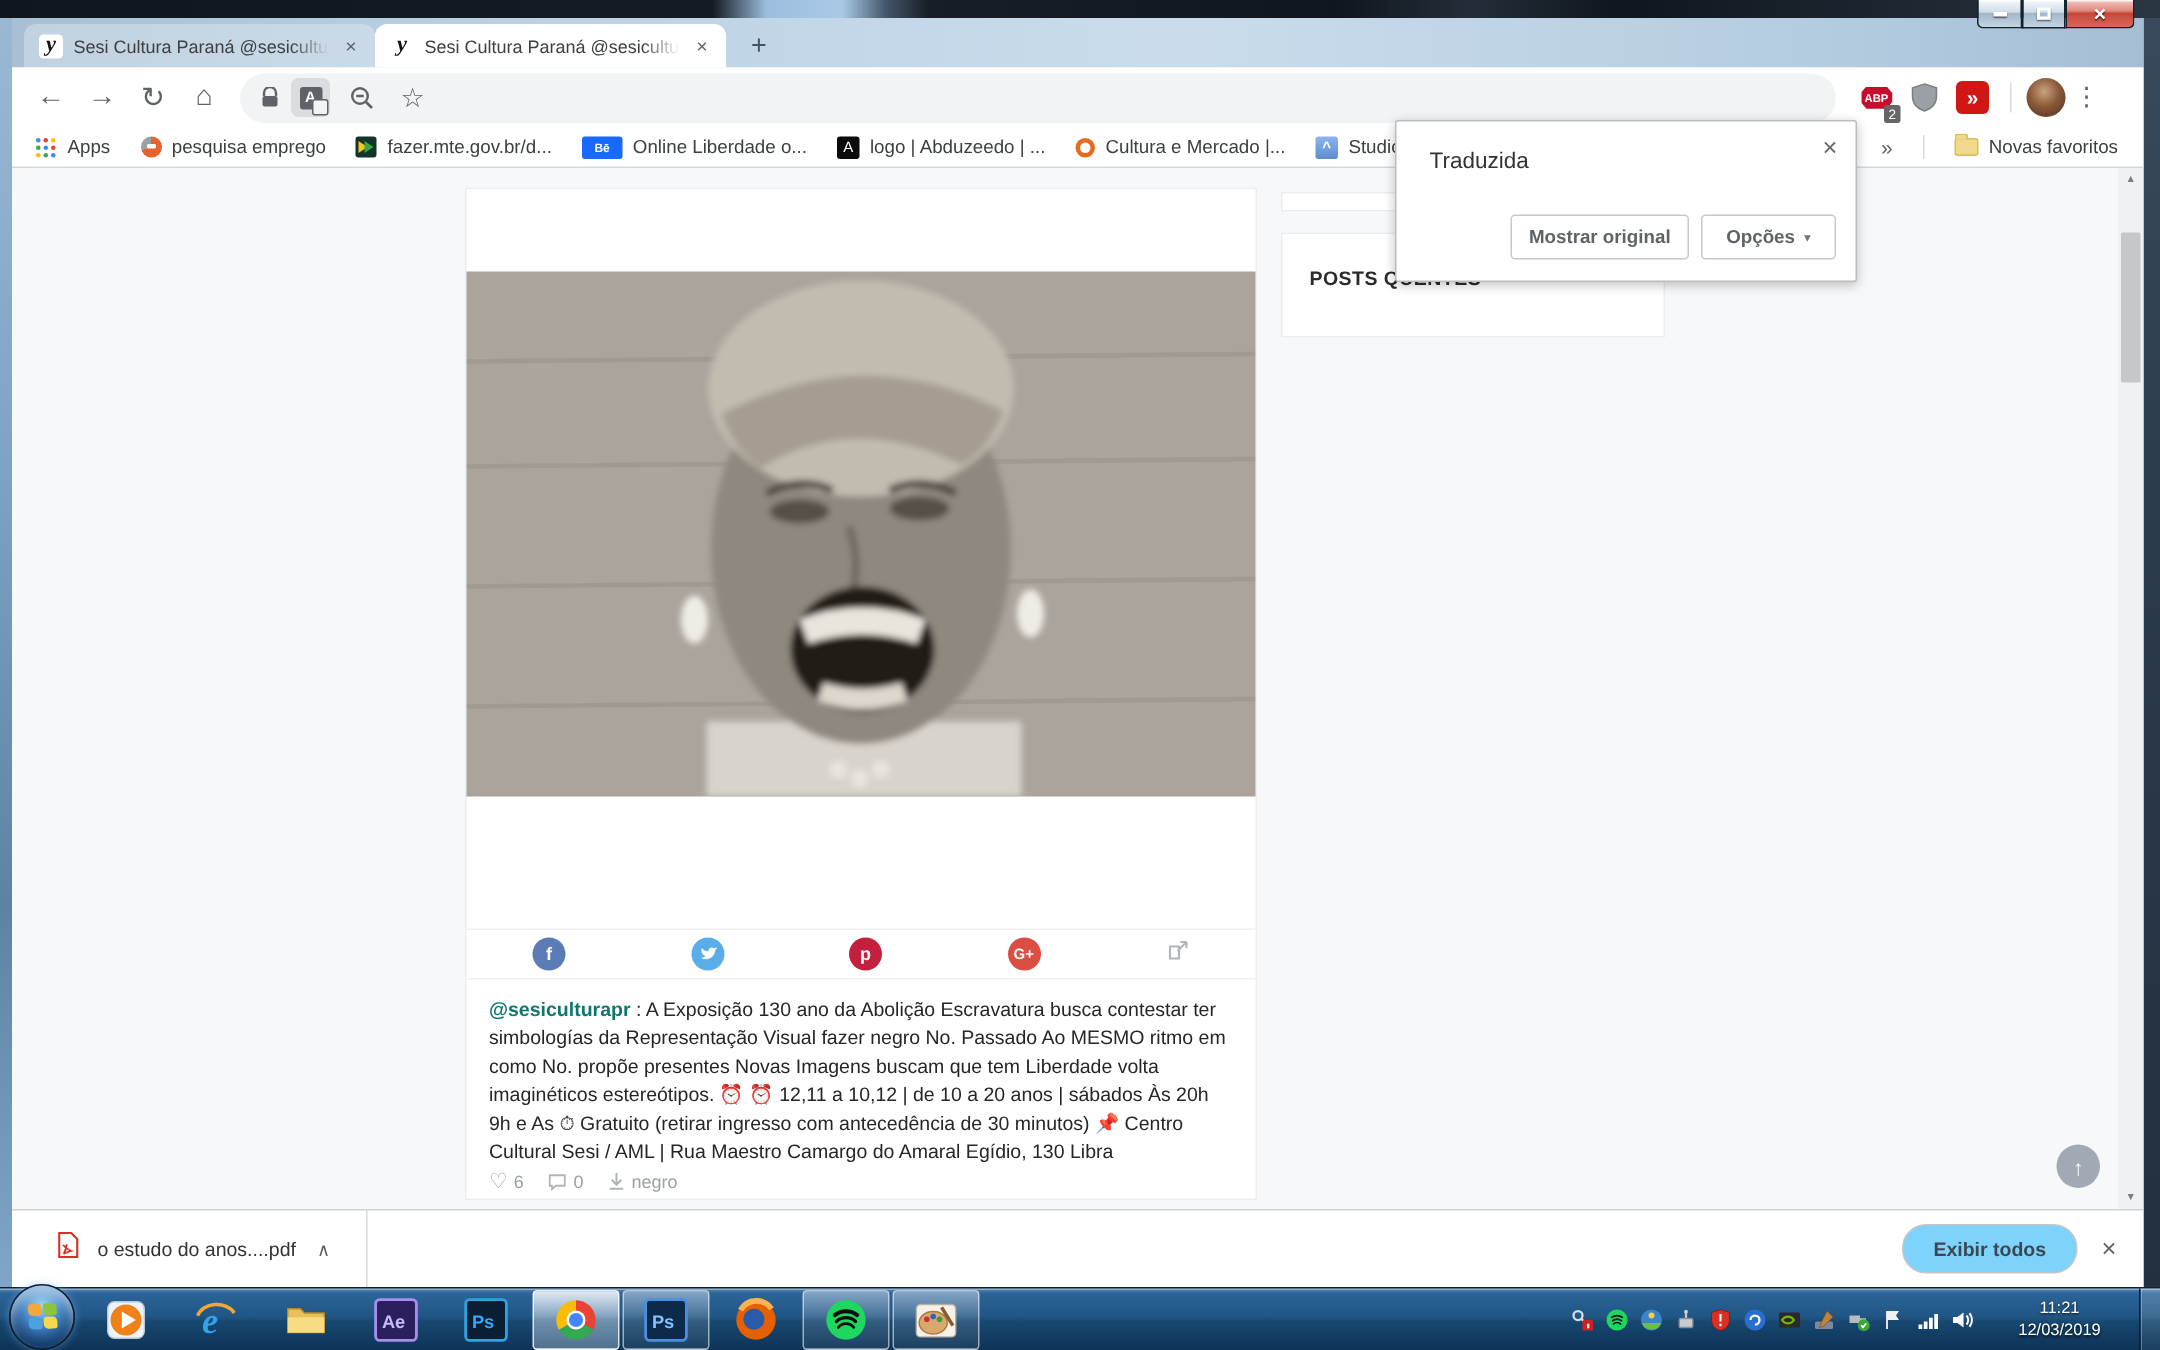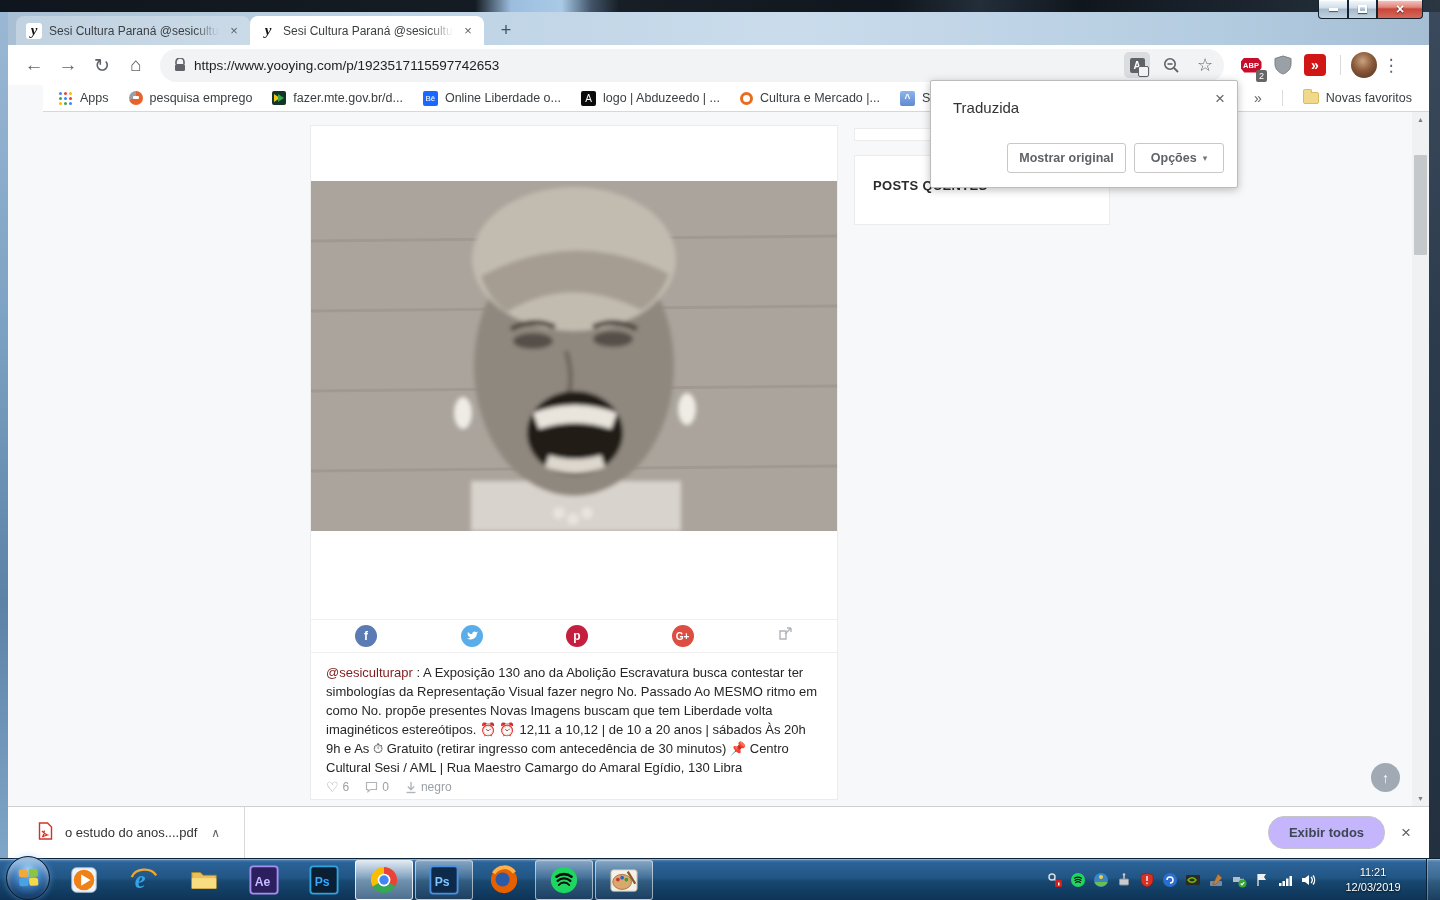--- a/index.html
+++ b/index.html
@@ -65,54 +65,54 @@
     padding:0 3px; border-radius:2px; line-height:12px; }
   .redff { width:22px; height:22px; background:#d01716; border-radius:4px; color:#fff; font-weight:bold;
     font-size:14px; display:flex; align-items:center; justify-content:center; line-height:1; }
   .toolbar-sep { width:1px; height:20px; background:#d8dade; margin:0 8px; }
   .avatar { width:26px; height:26px; border-radius:50%;
     background:radial-gradient(circle at 45% 35%,#caa27e 0%,#8a5a3a 45%,#4a2e1c 100%); }
   .kebab { color:#5f6368; font-size:17px; width:24px; text-align:center; }
 
   
   .bookmarks { position:absolute; left:8px; right:11px; top:85px; height:27px; background:#fff;
-    border-bottom:1px solid #d5d8db; display:flex; align-items:center; padding:0 17px 0 14px; gap:20px; font-size:12.5px; color:#3c4043;margin-left:35px; }
+    border-bottom:1px solid #d5d8db; display:flex; align-items:center; padding:0 17px 0 14px; gap:20px; font-size:12.5px; color:#3c4043; }
   .bm { display:flex; align-items:center; gap:7px; white-space:nowrap; }
   .bm-spacer { flex:1; }
   .fav { width:16px; height:16px; flex:0 0 auto; display:flex; align-items:center; justify-content:center; }
   .fav-apps::before { content:""; width:3px; height:3px; border-radius:50%; background:#4285f4; display:block;
     box-shadow:5px 0 0 #ea4335,10px 0 0 #fbbc05,0 5px 0 #34a853,5px 5px 0 #4285f4,10px 5px 0 #ea4335,0 10px 0 #fbbc05,5px 10px 0 #34a853,10px 10px 0 #4285f4;
     transform:translate(-5px,-5px); }
   .fav-pesquisa { width:14px; height:14px; border-radius:50%; background:conic-gradient(#e8632c 0 70%, #9aa0a6 70% 100%); position:relative; }
   .fav-pesquisa::after { content:""; position:absolute; left:4px; top:5px; width:6px; height:3px; background:#fff; border-radius:1px; }
   .fav-mte { width:14px; height:14px; background:#12342a; border-radius:2px; position:relative; overflow:hidden; }
   .fav-mte::before { content:""; position:absolute; left:2px; top:3px; border-left:6px solid #f5c518; border-top:4px solid transparent; border-bottom:4px solid transparent; }
   .fav-mte::after { content:""; position:absolute; left:6px; top:3px; border-left:6px solid #3aa648; border-top:4px solid transparent; border-bottom:4px solid transparent; }
-  .fav-behance { width:15px; height:15px; background:#1769ff; border-radius:2px; color:#fff; font-size:8px; font-weight:normal; display:flex; align-items:center; justify-content:center; }
+  .fav-behance { width:27px; height:15px; background:#1769ff; border-radius:2px; color:#fff; font-size:8px; font-weight:bold; display:flex; align-items:center; justify-content:center; }
   .fav-abdz { width:15px; height:15px; background:#0b0b0b; border-radius:2px; color:#fff; font-size:10px; display:flex; align-items:center; justify-content:center; }
   .fav-cultura { width:13px; height:13px; border:3px solid #e86c1f; border-radius:50%; }
   .fav-studio { width:15px; height:15px; background:linear-gradient(180deg,#8fb4ec,#5e8ad0); border-radius:2px; color:#fff; font-size:10px; font-weight:bold; display:flex; align-items:center; justify-content:center; }
   .fav-folder { width:16px; height:12px; background:#f0d98a; border:1px solid #d8bc5e; border-radius:2px; position:relative; }
   .fav-folder::before { content:""; position:absolute; left:-1px; top:-4px; width:7px; height:3px; background:#f0d98a; border:1px solid #d8bc5e; border-bottom:none; border-radius:2px 2px 0 0; }
   .bm-overflow { color:#5f6368; font-size:14px; }
   .bm-sep { width:1px; height:16px; background:#dadce0; }
 
   
   .page { position:absolute; left:8px; top:112px; width:1404px; height:694px; background:#f7f8f9; overflow:hidden; }
   .main-card { position:absolute; left:302px; top:13px; width:528px; height:675px; background:#fff; border:1px solid #ececec; }
   .photo { position:absolute; left:0; top:55px; width:526px; height:350px; background:#b5afa8; overflow:hidden; }
   .social-row { position:absolute; left:0; top:493px; width:526px; height:34px; border-top:1px solid #f0f0f0; border-bottom:1px solid #f0f0f0;
     display:flex; align-items:center; justify-content:space-between; padding:0 44px; }
   .soc { width:22px; height:22px; border-radius:50%; display:flex; align-items:center; justify-content:center; color:#fff; font-weight:bold; font-size:12px; }
   .soc-fb { background:#5b7bb4; }
   .soc-tw { background:#59ade8; }
   .soc-pin { background:#c51f3f; }
   .soc-gp { background:#dd4e42; font-size:10px; }
   .caption { position:absolute; left:15px; top:537px; width:496px; font-size:13px; line-height:19px; color:#262626; }
-  .caption .uname { color:#7f1d1d; font-weight:normal; }
+  .caption .uname { color:#0f766e; font-weight:bold; }
   .stats { position:absolute; left:15px; top:653px; display:flex; align-items:center; gap:16px; color:#9aa0a6; font-size:12px; }
   .stat { display:flex; align-items:center; gap:4px; }
   .sidebar-strip { position:absolute; left:846px; top:16px; width:256px; height:13px; background:#fff; border:1px solid #ececec; }
   .sidebar-card { position:absolute; left:846px; top:43px; width:256px; height:70px; background:#fff; border:1px solid #ececec; }
   .sidebar-heading { padding:22px 0 0 18px; font-size:13px; font-weight:bold; letter-spacing:.3px; color:#2b2b2b; }
   .scrolltop { position:absolute; left:1363px; top:651px; width:29px; height:29px; border-radius:50%;
     background:rgba(146,156,168,.85); color:#fff; display:flex; align-items:center; justify-content:center; font-size:14px; }
 
   
   .scrollbar { position:absolute; left:1412px; top:112px; width:17px; height:694px; background:#f0f1f2; z-index:5;
@@ -133,21 +133,21 @@
   .popup-btn-options .dd { font-size:9px; color:#757575; }
 
   
   .dlbar { position:absolute; left:8px; bottom:42px; width:1421px; height:52px; background:#fff; border-top:1px solid #d0d0d0;
     display:flex; align-items:center; z-index:6; }
   .pdf-icon { margin-left:30px; }
   .dl-name { margin-left:12px; font-size:13px; color:#333; }
   .dl-chev { margin-left:14px; color:#5f6368; font-size:12px; }
   .dl-sep { width:1px; height:51px; background:#d8d8d8; margin-left:24px; }
   .dl-spacer { flex:1; }
-  .dl-showall { border:1px solid #c6c6c6; border-radius:16px; background:#c4b5fd; color:#3c4752; font-size:13px; font-weight:bold;
+  .dl-showall { border:1px solid #c6c6c6; border-radius:16px; background:#7dd3fc; color:#3c4752; font-size:13px; font-weight:bold;
     padding:8px 20px; margin-right:16px; }
   .dl-close { margin-right:18px; color:#5f6368; font-size:17px; }
 
   
   .taskbar { position:absolute; left:0; bottom:0; width:1440px; height:42px;
     background:linear-gradient(180deg,#5d8cb5 0%,#2c6398 8%,#215685 45%,#17476f 55%,#0e3357 100%);
     border-top:1px solid #0a2238; box-shadow:inset 0 1px 0 rgba(255,255,255,.35);
     display:flex; align-items:center; z-index:70; }
   .startorb { width:44px; height:44px; margin:-4px 4px 0 6px; border-radius:50%; position:relative; flex:0 0 auto;
     background:radial-gradient(circle at 50% 32%,#9fd4f8 0%,#3f7ec0 40%,#16406e 72%,#0a2440 100%);
@@ -207,21 +207,20 @@
     <span class="navbtn">→</span>
     <span class="navbtn">↻</span>
     <span class="navbtn">⌂</span>
     <div class="omnibox">
       <span class="lock-icon">
         <svg width="12" height="14" viewBox="0 0 12 14">
             <path d="M2 6 V4 a4 4 0 0 1 8 0 V6" fill="none" stroke="#5f6368" stroke-width="1.6"></path>
             <rect x="1" y="6" width="10" height="7" rx="1.5" fill="#5f6368"></rect>
           </svg>
       </span>
-      <span class="omni-url">https://www.yooying.com/p/1923517115597742653</span>
       <span class="omni-btn active">
           <span class="tr-box">A</span>
         </span>
       <span class="omni-btn">
         <svg width="17" height="17" viewBox="0 0 17 17">
             <circle cx="7" cy="7" r="5.2" fill="none" stroke="#5f6368" stroke-width="1.6"></circle>
             <line x1="4.5" y1="7" x2="9.5" y2="7" stroke="#5f6368" stroke-width="1.6"></line>
             <line x1="11" y1="11" x2="15" y2="15" stroke="#5f6368" stroke-width="1.8"></line>
           </svg>
       </span>

